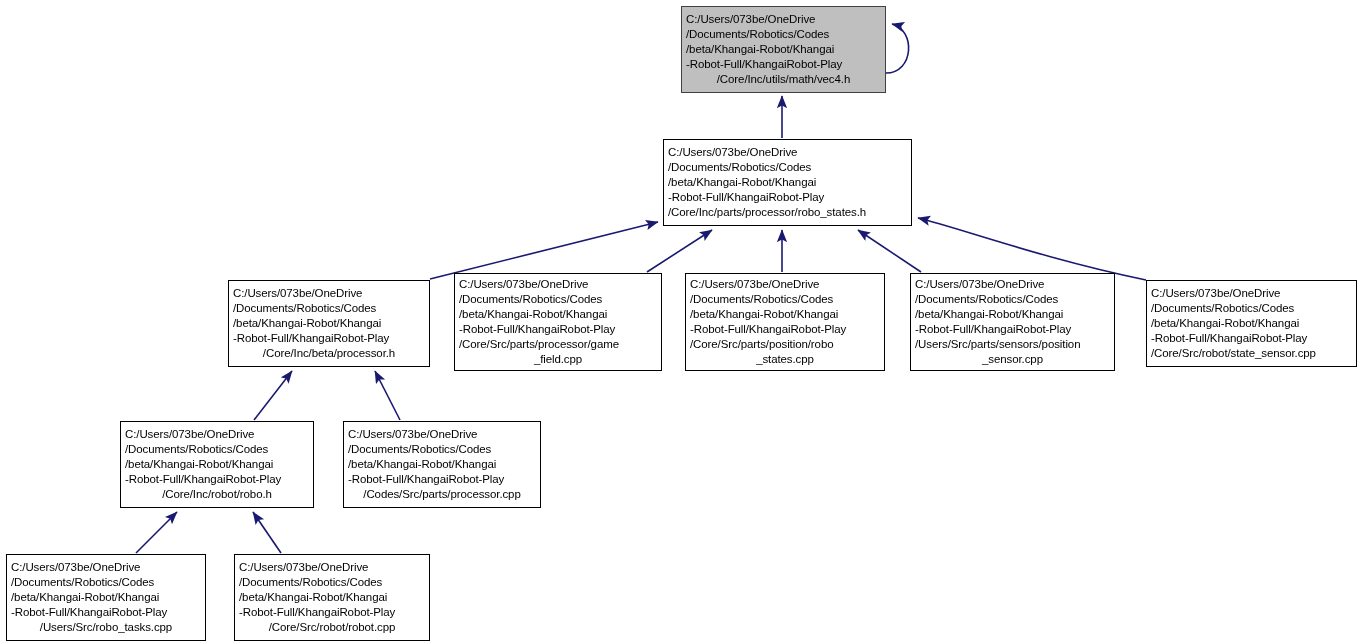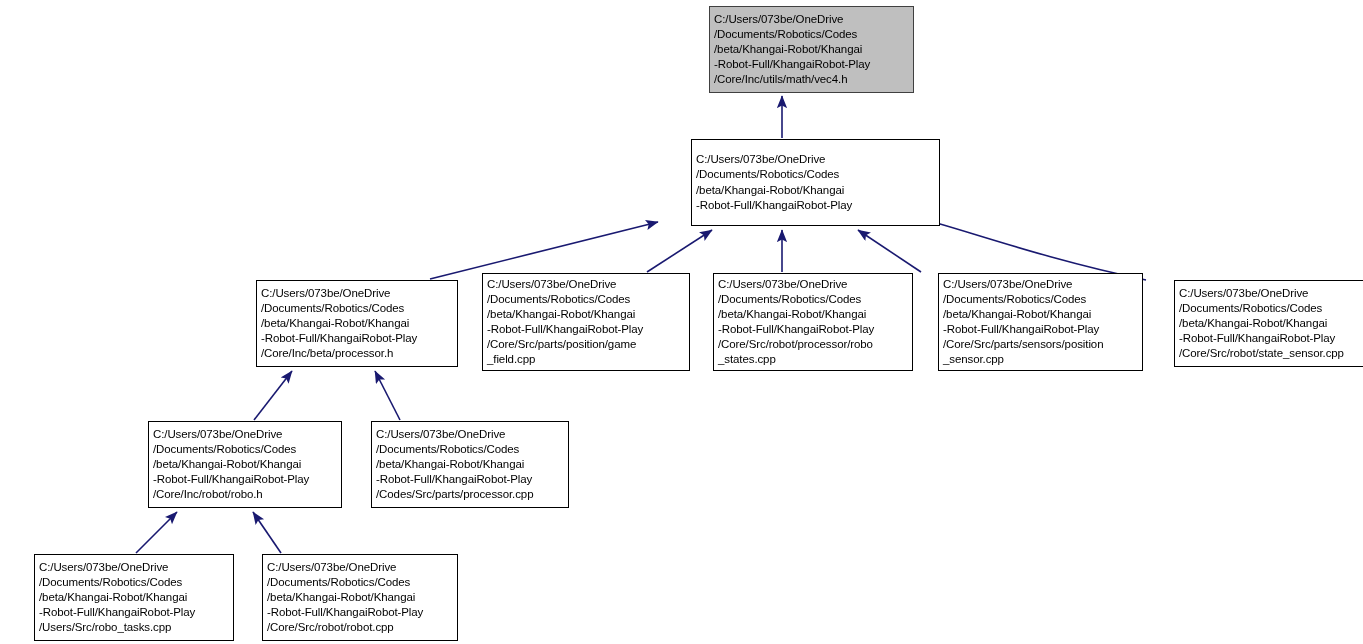--- a/index.html
+++ b/index.html
@@ -26,36 +26,35 @@
   .gnode {
     position: absolute;
     box-sizing: border-box;
     border: 1px solid #000000;
     background: #ffffff;
     display: flex;
     flex-direction: column;
     justify-content: center;
     padding: 2px 4px;
     z-index: 5;
-    margin-left: 28px;
   }
   .gnode.root {
     background: #bfbfbf;
     border: 1px solid #404040;
   }
   .gnode .line {
     font-size: 11.5px;
     line-height: 15.1px;
     color: #000000;
     white-space: pre;
     letter-spacing: -0.1px;
   }
   .gnode.align-left .line { text-align: left; }
   .gnode.align-mixed .line { text-align: left; }
-  .gnode.align-mixed .line.last { }
+  .gnode.align-mixed .line.last { text-align: center; }
 </style>
 </head>
 <body>
 
 <div id="graph-root">
 
   <svg id="edge-layer" viewBox="0 0 1363 644" width="1363" height="644" xmlns="http://www.w3.org/2000/svg">
     <defs>
       <marker id="arrowhead" markerWidth="9" markerHeight="9" refX="7.6" refY="3.2" orient="auto" markerUnits="strokeWidth">
         <path d="M0,0 L8,3.2 L0,6.4 L1.6,3.2 Z" fill="#191970"></path>
@@ -94,54 +93,55 @@
     <div class="line">/beta/Khangai-Robot/Khangai</div>
     <div class="line">-Robot-Full/KhangaiRobot-Play</div>
     <div class="line last">/Core/Inc/utils/math/vec4.h</div>
   </div>
 
   <div class="gnode align-left" style="left:663px; top:139px; width:249px; height:87px;">
     <div class="line">C:/Users/073be/OneDrive</div>
     <div class="line">/Documents/Robotics/Codes</div>
     <div class="line">/beta/Khangai-Robot/Khangai</div>
     <div class="line">-Robot-Full/KhangaiRobot-Play</div>
+    <div class="line">/Core/Inc/parts/processor/robo_states.h</div>
   </div>
 
   <div class="gnode align-mixed" style="left:228px; top:280px; width:202px; height:87px;">
     <div class="line">C:/Users/073be/OneDrive</div>
     <div class="line">/Documents/Robotics/Codes</div>
     <div class="line">/beta/Khangai-Robot/Khangai</div>
     <div class="line">-Robot-Full/KhangaiRobot-Play</div>
     <div class="line last">/Core/Inc/beta/processor.h</div>
   </div>
 
   <div class="gnode align-mixed" style="left:454px; top:273px; width:208px; height:98px;">
     <div class="line">C:/Users/073be/OneDrive</div>
     <div class="line">/Documents/Robotics/Codes</div>
     <div class="line">/beta/Khangai-Robot/Khangai</div>
     <div class="line">-Robot-Full/KhangaiRobot-Play</div>
-    <div class="line">/Core/Src/parts/position/game</div>
+    <div class="line">/Core/Src/parts/processor/game</div>
     <div class="line last">_field.cpp</div>
   </div>
 
   <div class="gnode align-mixed" style="left:685px; top:273px; width:200px; height:98px;">
     <div class="line">C:/Users/073be/OneDrive</div>
     <div class="line">/Documents/Robotics/Codes</div>
     <div class="line">/beta/Khangai-Robot/Khangai</div>
     <div class="line">-Robot-Full/KhangaiRobot-Play</div>
-    <div class="line">/Core/Src/robot/processor/robo</div>
+    <div class="line">/Core/Src/parts/position/robo</div>
     <div class="line last">_states.cpp</div>
   </div>
 
   <div class="gnode align-mixed" style="left:910px; top:273px; width:205px; height:98px;">
     <div class="line">C:/Users/073be/OneDrive</div>
     <div class="line">/Documents/Robotics/Codes</div>
     <div class="line">/beta/Khangai-Robot/Khangai</div>
     <div class="line">-Robot-Full/KhangaiRobot-Play</div>
-    <div class="line">/Core/Src/parts/sensors/position</div>
+    <div class="line">/Users/Src/parts/sensors/position</div>
     <div class="line last">_sensor.cpp</div>
   </div>
 
   <div class="gnode align-left" style="left:1146px; top:280px; width:211px; height:87px;">
     <div class="line">C:/Users/073be/OneDrive</div>
     <div class="line">/Documents/Robotics/Codes</div>
     <div class="line">/beta/Khangai-Robot/Khangai</div>
     <div class="line">-Robot-Full/KhangaiRobot-Play</div>
     <div class="line">/Core/Src/robot/state_sensor.cpp</div>
   </div>

